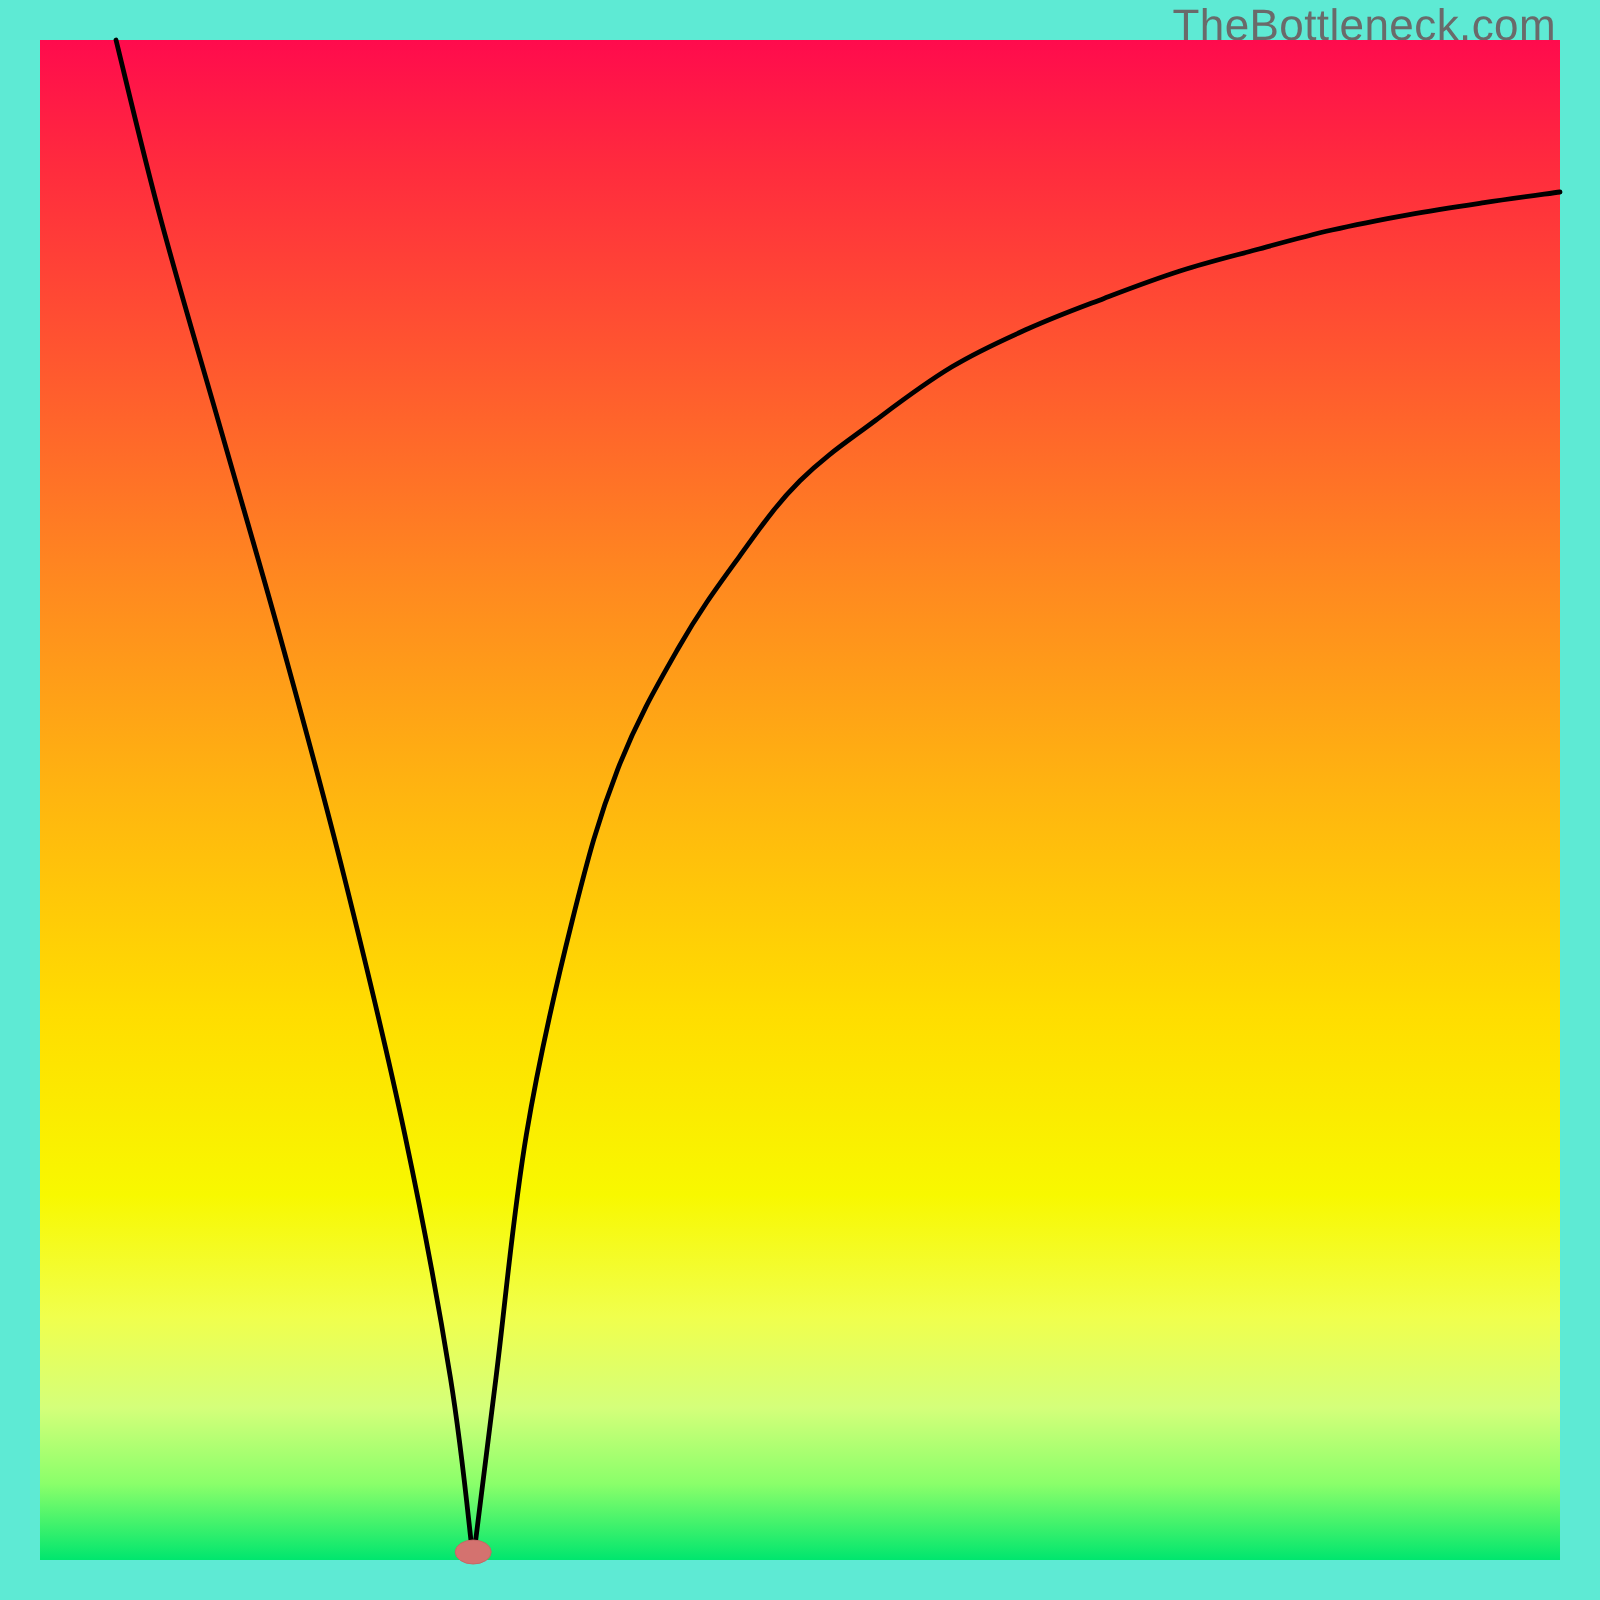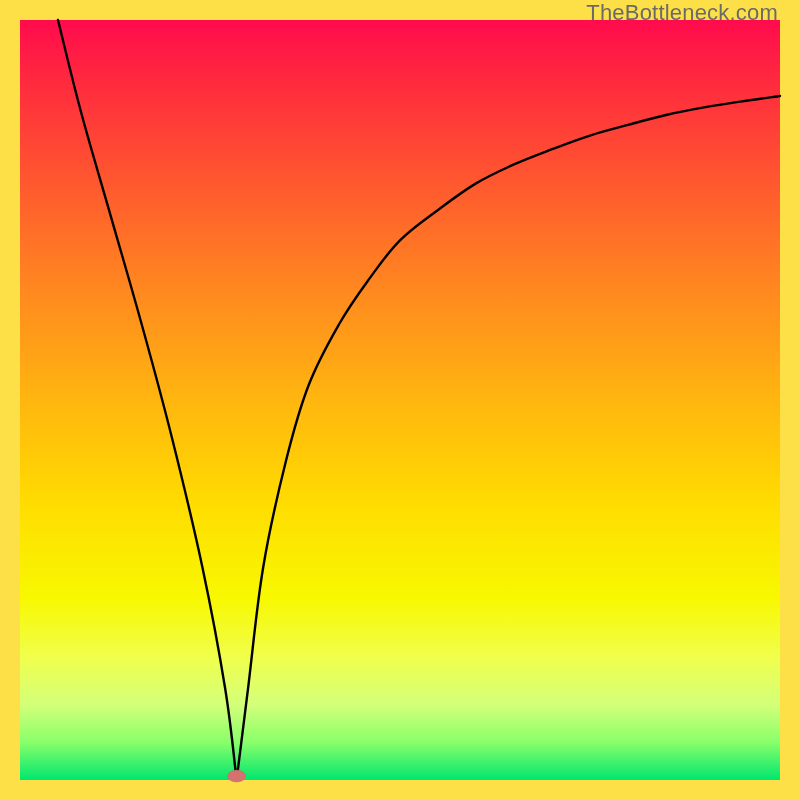--- a/index.html
+++ b/index.html
@@ -8,21 +8,21 @@
     width: 800px;
     height: 800px;
     background: #000;
     overflow: hidden;
     font-family: Arial, Helvetica, sans-serif;
   }
   .frame {
     position: relative;
     width: 800px;
     height: 800px;
-    background: #fde047;
+    background: #5eead4;
   }
   .plot-area {
     position: absolute;
     left: 20px;
     top: 20px;
     width: 760px;
     height: 760px;
     
     background: linear-gradient(
       to bottom,

